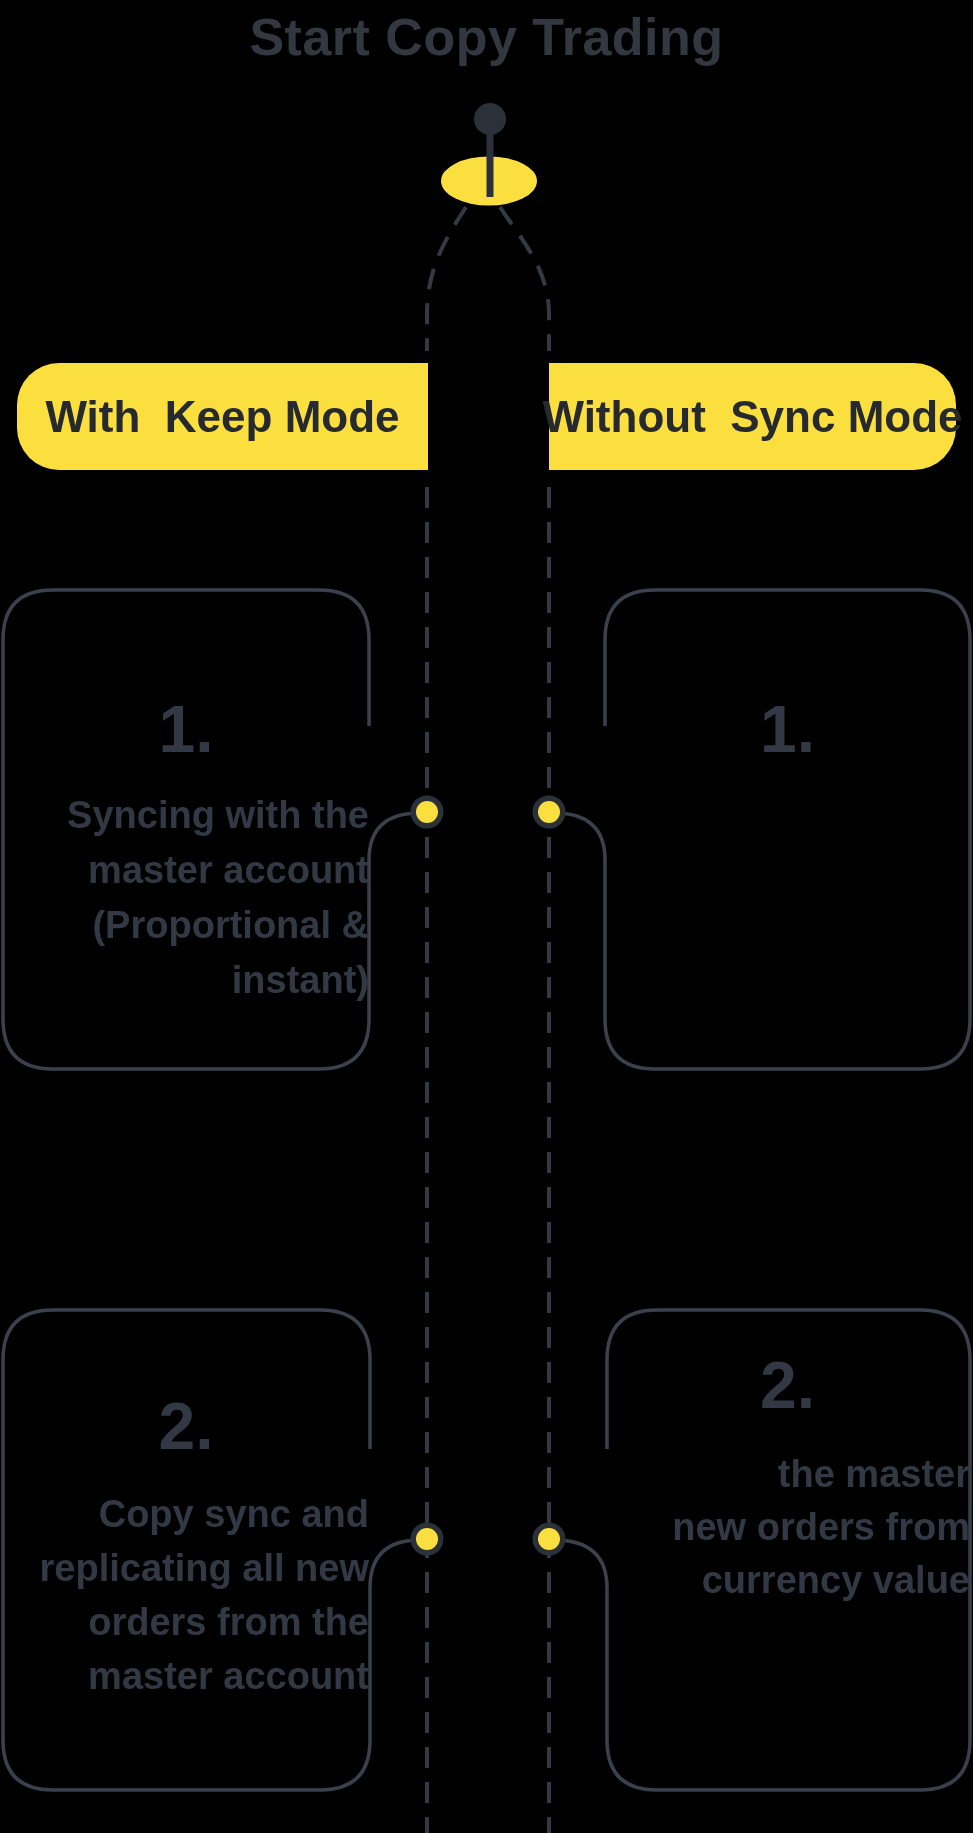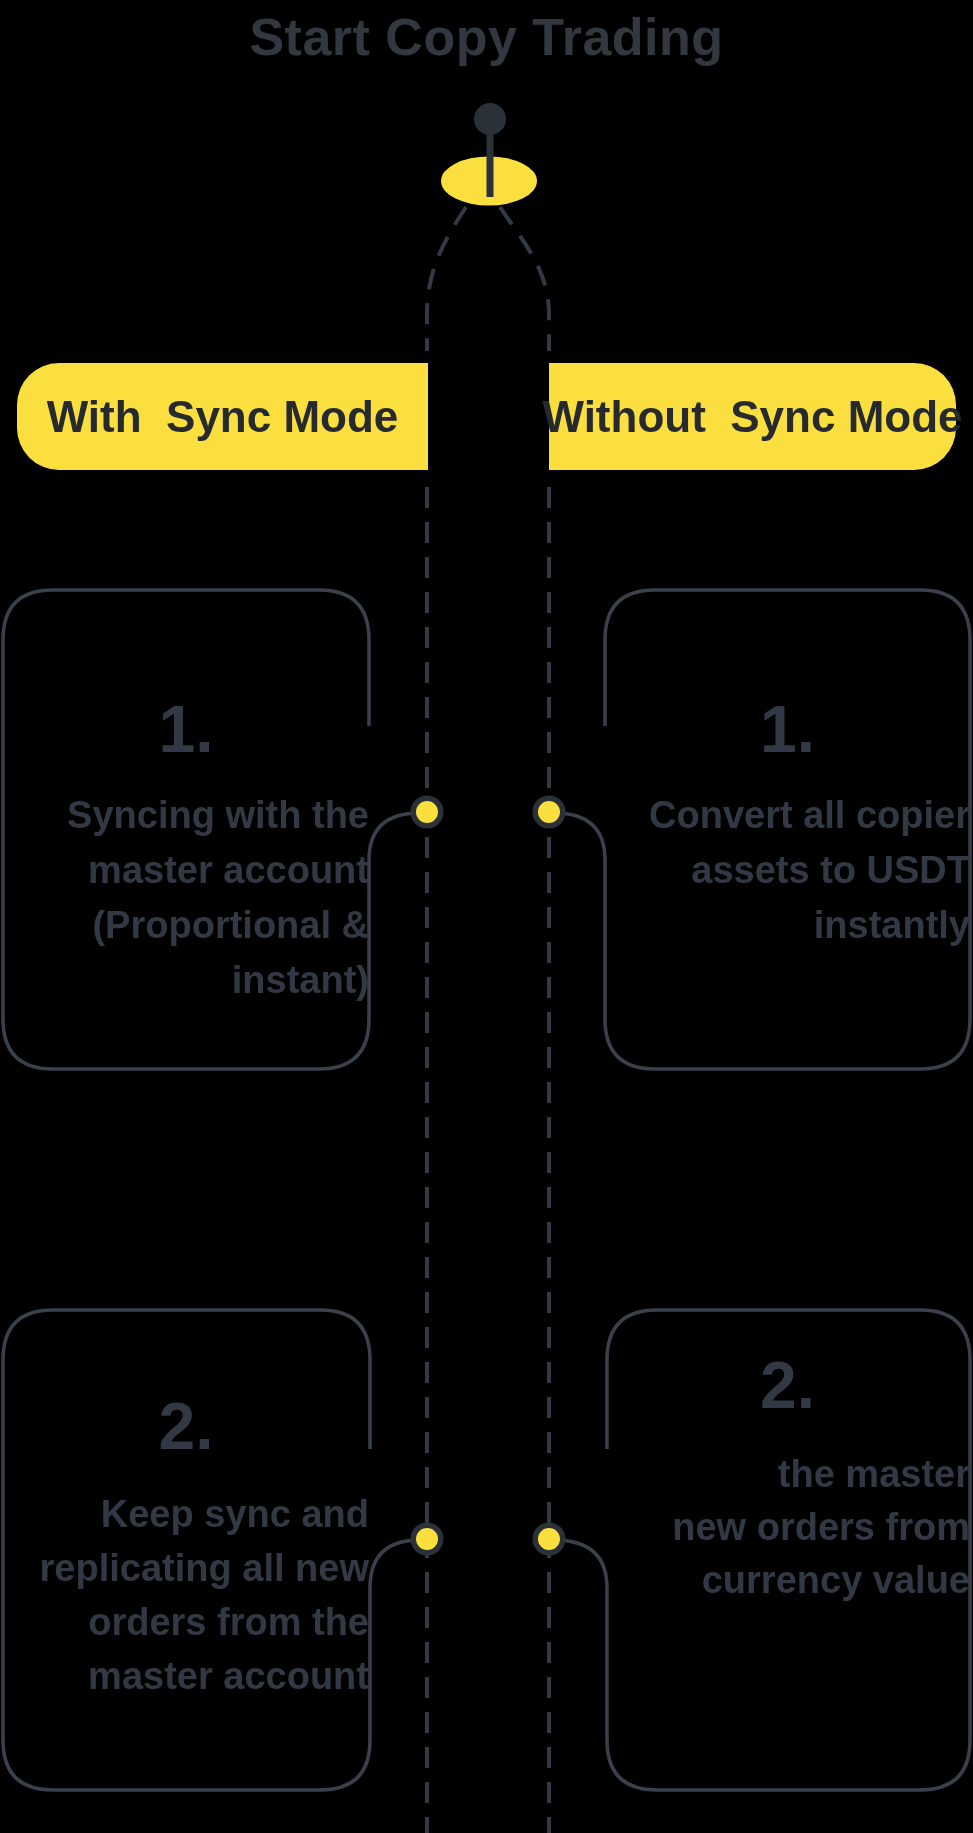--- a/index.html
+++ b/index.html
@@ -67,41 +67,36 @@
     <g stroke="#2B3139" stroke-width="5.5">
       <circle cx="427" cy="812" r="13.75" fill="#FBDF3E"></circle>
       <circle cx="549" cy="812" r="13.75" fill="#FBDF3E"></circle>
       <circle cx="427" cy="1539" r="13.75" fill="#FBDF3E"></circle>
       <circle cx="549" cy="1539" r="13.75" fill="#FBDF3E"></circle>
     </g>
   </svg>
 
   <div class="page-title">Start Copy Trading</div>
 
-  <div class="banner left">With  Sync Mode</div>
+  <div class="banner left">With  Keep Mode</div>
   <div class="banner right">Without  Sync Mode</div>
 
   <div class="step-num num-l1">1.</div>
   <div class="step-text txt-l1">
     <div class="tline">Syncing with the</div>
     <div class="tline">master account</div>
     <div class="tline">(Proportional &amp;</div>
     <div class="tline">instant)</div>
   </div>
 
   <div class="step-num num-r1">1.</div>
-  <div class="step-text txt-r1">
-    <div class="tline">Convert all copier</div>
-    <div class="tline">assets to USDT</div>
-    <div class="tline">instantly</div>
-  </div>
 
   <div class="step-num num-l2">2.</div>
   <div class="step-text txt-l2">
-    <div class="tline">Keep sync and</div>
+    <div class="tline">Copy sync and</div>
     <div class="tline">replicating all new</div>
     <div class="tline">orders from the</div>
     <div class="tline">master account</div>
   </div>
 
   <div class="step-num num-r2">2.</div>
   <div class="step-text txt-r2">
     <div class="tline">the master</div>
     <div class="tline">new orders from</div>
     <div class="tline">currency value</div>

